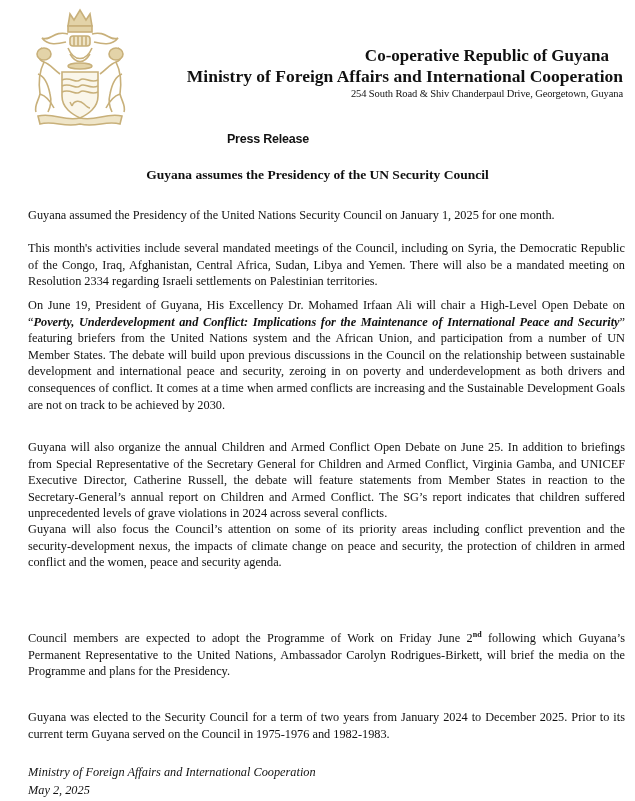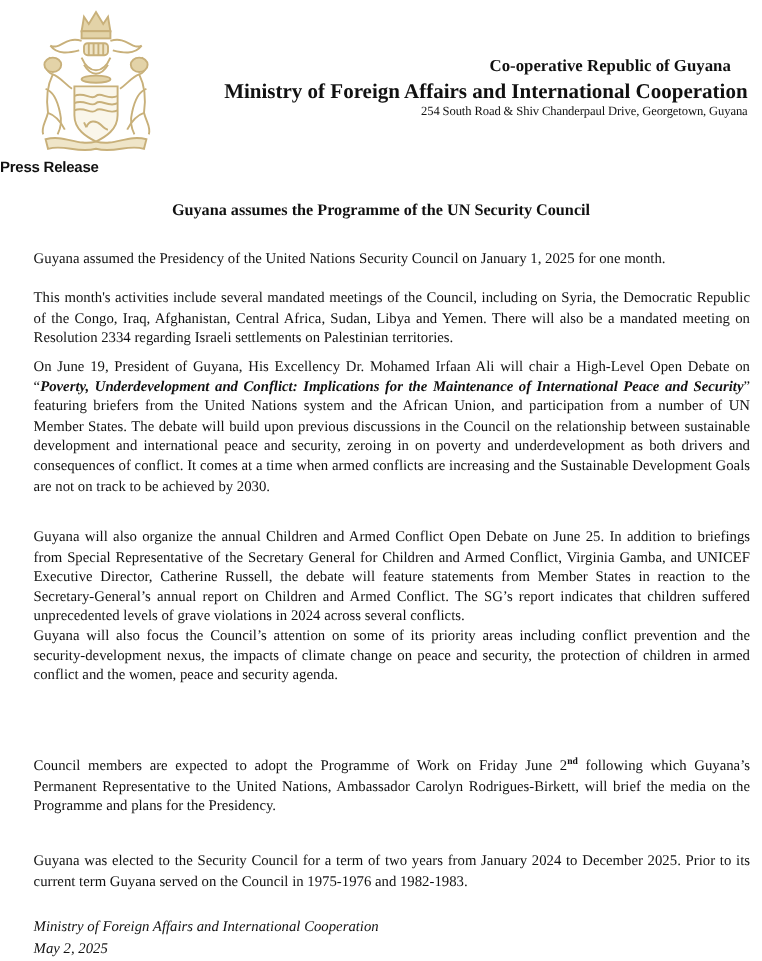--- a/index.html
+++ b/index.html
@@ -8,27 +8,27 @@
     font-family: "Liberation Serif", "DejaVu Serif", serif;
     color: #111111;
   }
   .crest {
     position: absolute; left: 24px; top: 4px; width: 112px; height: 124px;
   }
   .letterhead {
     position: absolute; right: 12px; top: 46px; text-align: right; width: 480px;
   }
   .lh-country {
-    font-weight: bold; font-size: 14px; line-height: 20px; padding-right: 14px;
+    font-weight: bold; font-size: 17px; line-height: 20px; padding-right: 14px;
   }
   .lh-ministry { font-weight: bold; font-size: 17.5px; line-height: 20px; }
   .lh-address { font-size: 10.5px; line-height: 13px; margin-top: 1px; letter-spacing: -0.1px; }
 
   .pr-label {
-    position: absolute; left: 0; width: 536px; top: 132px; text-align: left;
+    position: absolute; left: 0; width: 536px; top: 132px; text-align: center;
     font-family: "Liberation Sans", "DejaVu Sans", sans-serif;
     font-weight: bold; font-size: 12.5px; letter-spacing: -0.2px;
   }
   .headline {
     position: absolute; left: 0; width: 635px; top: 167px; text-align: center;
     font-weight: bold; font-size: 13.5px;
   }
   .para {
     position: absolute; left: 28px; width: 597px;
     font-size: 12.3px; line-height: 16.6px; text-align: justify; margin: 0;
@@ -82,21 +82,21 @@
   </svg>
 </div>
 
 <div class="letterhead">
   <div class="lh-country">Co-operative Republic of Guyana</div>
   <div class="lh-ministry">Ministry of Foreign Affairs and International Cooperation</div>
   <div class="lh-address">254 South Road &amp; Shiv Chanderpaul Drive, Georgetown, Guyana</div>
 </div>
 
 <div class="pr-label">Press Release</div>
-<div class="headline">Guyana assumes the Programme of the UN Security Council</div>
+<div class="headline">Guyana assumes the Presidency of the UN Security Council</div>
 
 <p class="para" style="top:207px">Guyana assumed the Presidency of the United Nations Security Council on January 1, 2025 for one month.</p>
 
 <p class="para" style="top:240px">This month's activities include several mandated meetings of the Council, including on Syria, the Democratic Republic of the Congo, Iraq, Afghanistan, Central Africa, Sudan, Libya and Yemen. There will also be a mandated meeting on Resolution 2334 regarding Israeli settlements on Palestinian territories.</p>
 
 <p class="para" style="top:297px"><span>On June 19, President of Guyana, His Excellency Dr. Mohamed Irfaan Ali will chair a High-Level Open Debate on “</span><span class="it">Poverty, Underdevelopment and Conflict: Implications for the Maintenance of International Peace and Security</span><span>” featuring briefers from the United Nations system and the African Union, and participation from a number of UN Member States.  The debate will build upon previous discussions in the Council on the relationship between sustainable development and international peace and security, zeroing in on poverty and underdevelopment as both drivers and consequences of conflict. It comes at a time when armed conflicts are increasing and the Sustainable Development Goals are not on track to be achieved by 2030.</span></p>
 
 <p class="para" style="top:439px">Guyana will also organize the annual Children and Armed Conflict Open Debate on June 25.  In addition to briefings from Special Representative of the Secretary General for Children and Armed Conflict, Virginia Gamba, and UNICEF Executive Director, Catherine Russell, the debate will feature statements from Member States in reaction to the Secretary-General’s annual report on Children and Armed Conflict. The SG’s report indicates that children suffered unprecedented levels of grave violations in 2024 across several conflicts.</p>
 
 <p class="para" style="top:521px">Guyana will also focus the Council’s attention on some of its priority areas including conflict prevention and the security-development nexus, the impacts of climate change on peace and security, the protection of children in armed conflict and the women, peace and security agenda.</p>

